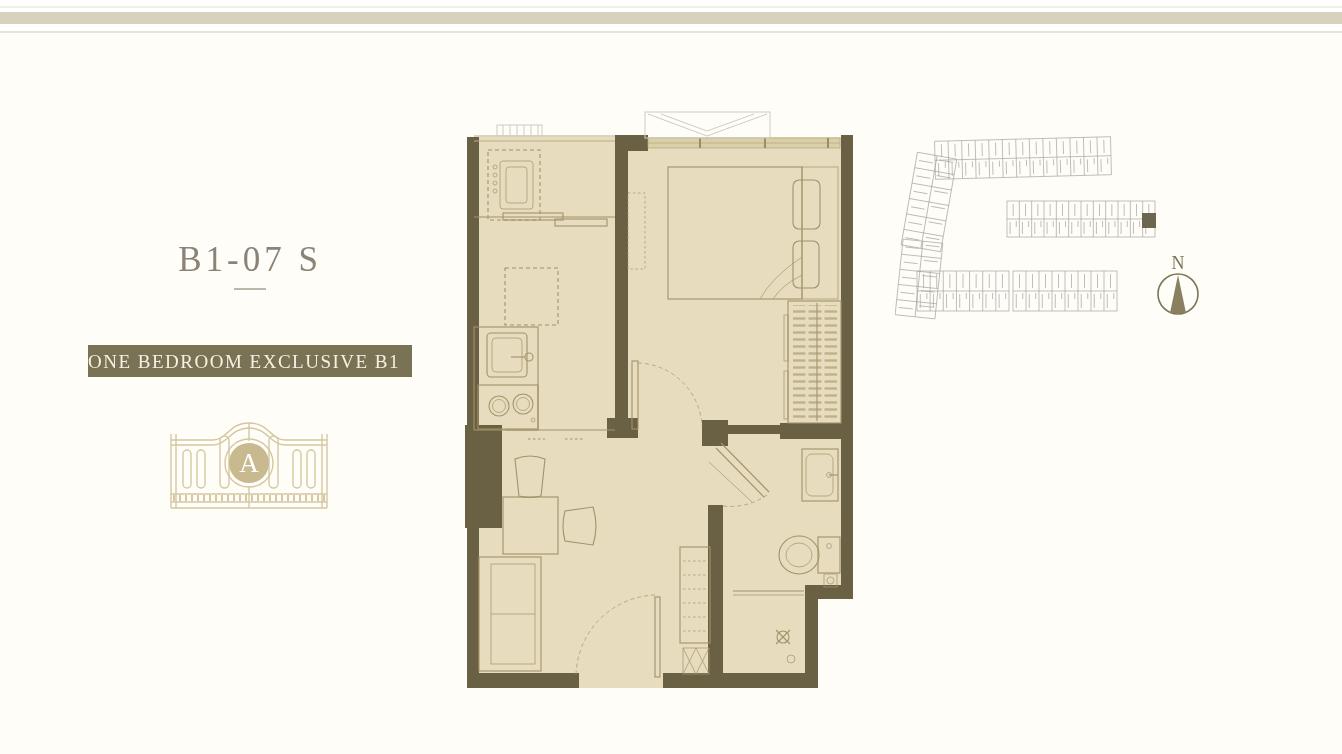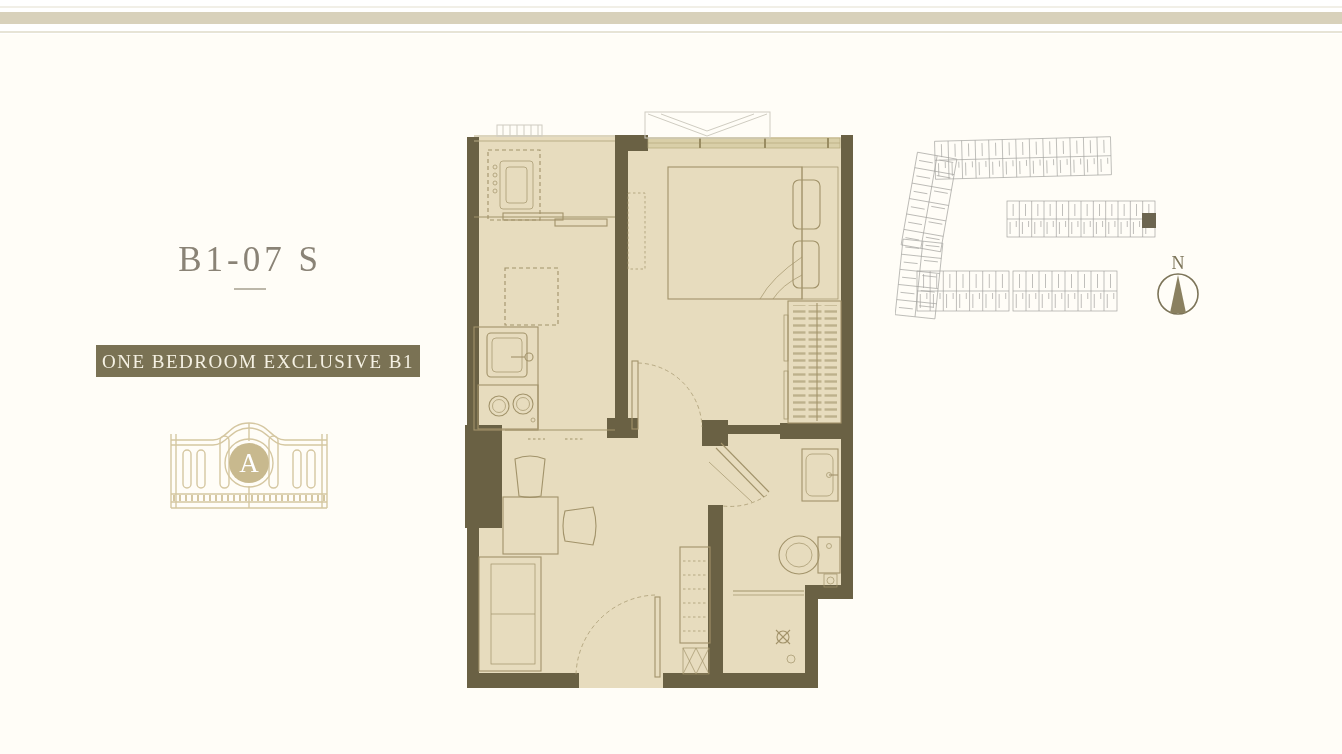--- a/index.html
+++ b/index.html
@@ -17,22 +17,22 @@
   #canvas{position:absolute;inset:0;background:#ffffff;padding-left:40px;}
   .page-bg{position:absolute;left:0;top:34px;width:1342px;height:720px;background:var(--background);}
   .hair1{position:absolute;left:0;top:6px;width:1342px;height:2px;background:#f1efe7;}
   .band{position:absolute;left:0;top:12px;width:1342px;height:12px;background:var(--top-band);}
   .hair2{position:absolute;left:0;top:31px;width:1342px;height:2px;background:var(--hairline);}
 
   .title-block{position:absolute;left:78px;top:240px;width:344px;text-align:center;}
   .unit-code{font-size:35px;letter-spacing:4px;color:var(--title-text);font-weight:400;}
   .title-divider{width:32px;height:2px;background:#bcb7a9;margin:8px auto 6px auto;}
   .unit-area{font-family:"Liberation Sans", sans-serif;font-size:25px;letter-spacing:6px;color:var(--title-text);font-weight:300;}
-  .type-badge{position:absolute;left:96px;top:345px;width:324px;height:32px;line-height:33px;
-      background:var(--badge-bg);color:var(--badge-text);text-align:center;
+  .type-badge{position:absolute;left:88px;top:345px;width:324px;height:32px;line-height:33px;
+      background:var(--badge-bg);color:var(--badge-text);text-align:left;
       font-size:19px;letter-spacing:1.5px;}
 
   svg{display:block;}
   
   .w{fill:var(--wall);stroke:none;}
   .floor{fill:var(--floor);}
   .bgfill{fill:var(--background);}
   .fl{fill:none;stroke:var(--furniture-line);stroke-width:1.1;}
   .flt{fill:none;stroke:var(--furniture-line);stroke-width:0.7;}
   .dash{stroke-dasharray:4 3;}

